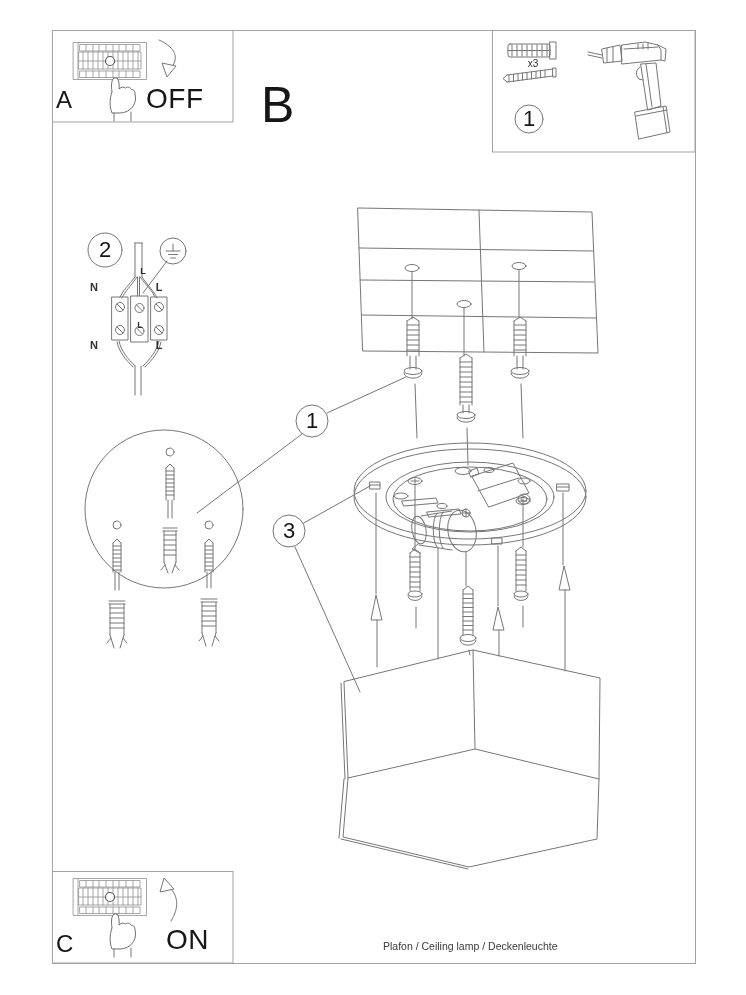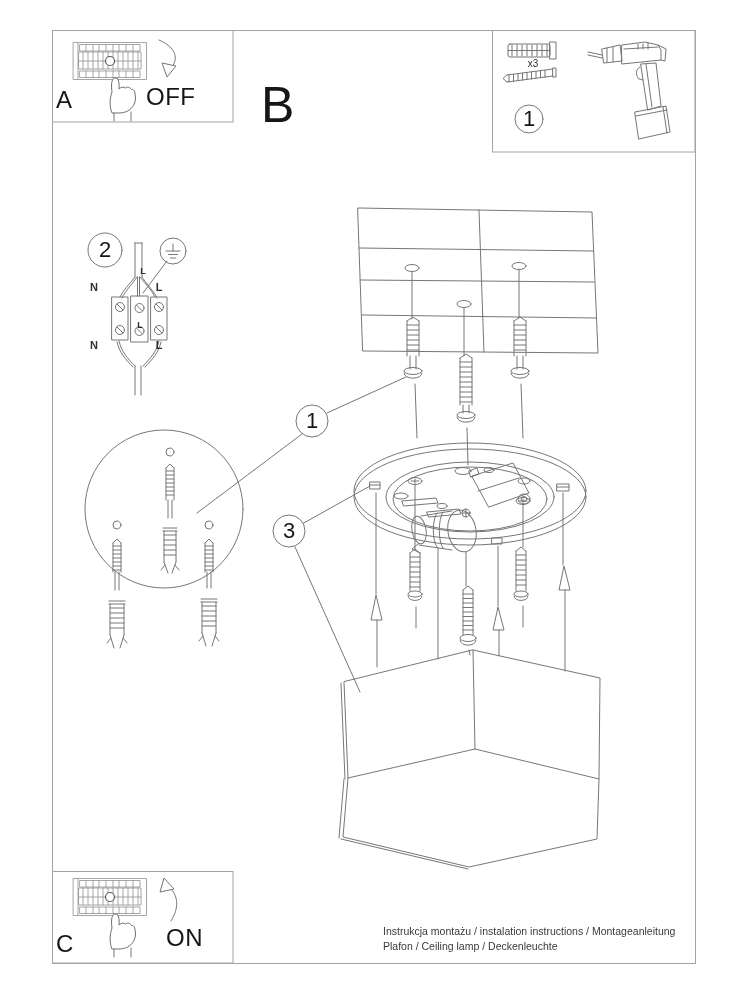--- a/index.html
+++ b/index.html
@@ -7,21 +7,21 @@
         font-family:"Liberation Sans",sans-serif;}
   svg.art{position:absolute;left:0;top:0;}
   .ln{fill:none;stroke:#767676;stroke-width:1;stroke-linecap:round;stroke-linejoin:round;}
   .lt{fill:none;stroke:#8f8f8f;stroke-width:0.8;stroke-linecap:round;stroke-linejoin:round;}
   .fr{fill:none;stroke:#a3a3a3;stroke-width:1;}
   .wh{fill:#ffffff;stroke:#767676;stroke-width:1;stroke-linejoin:round;}
   .t{position:absolute;white-space:nowrap;color:#161616;line-height:1;}
   .tc{text-align:center;}
   .big{font-size:50px;}
   .letter{font-size:24px;}
-  .action{font-size:24px;letter-spacing:0.5px;}
+  .action{font-size:28px;letter-spacing:0.5px;}
   .badge{font-size:22px;}
   .nl{font-size:11px;font-weight:600;color:#2f2f2f;}
   .nls{font-size:9px;font-weight:600;color:#2f2f2f;}
   .x3{font-size:10px;color:#2f2f2f;}
   .foot{font-size:10.5px;color:#3a3a3a;}
 </style>
 </head>
 <body>
 
 <div class="page">
@@ -312,16 +312,15 @@
 <span class="t nls tc" style="left:134px;top:321px;width:12px;">L</span>
 <span class="t nl tc" style="left:88px;top:340px;width:12px;">N</span>
 <span class="t nl tc" style="left:153px;top:340px;width:12px;">L</span>
 
 <span class="t badge tc" style="left:300px;top:410px;width:24px;">1</span>
 <span class="t badge tc" style="left:277px;top:520px;width:24px;">3</span>
 
 <span class="t letter" style="left:56px;top:932px;">C</span>
 <span class="t action" style="left:150px;top:926px;margin-left:16px;">ON</span>
 
-<span class="t foot" style="left:383px;top:926px;">Instrukcja montażu / instalation instructions / Montageanleitung</span>
 <span class="t foot" style="left:383px;top:941px;">Plafon / Ceiling lamp / Deckenleuchte</span>
 
 </div>
 
 </body></html>

